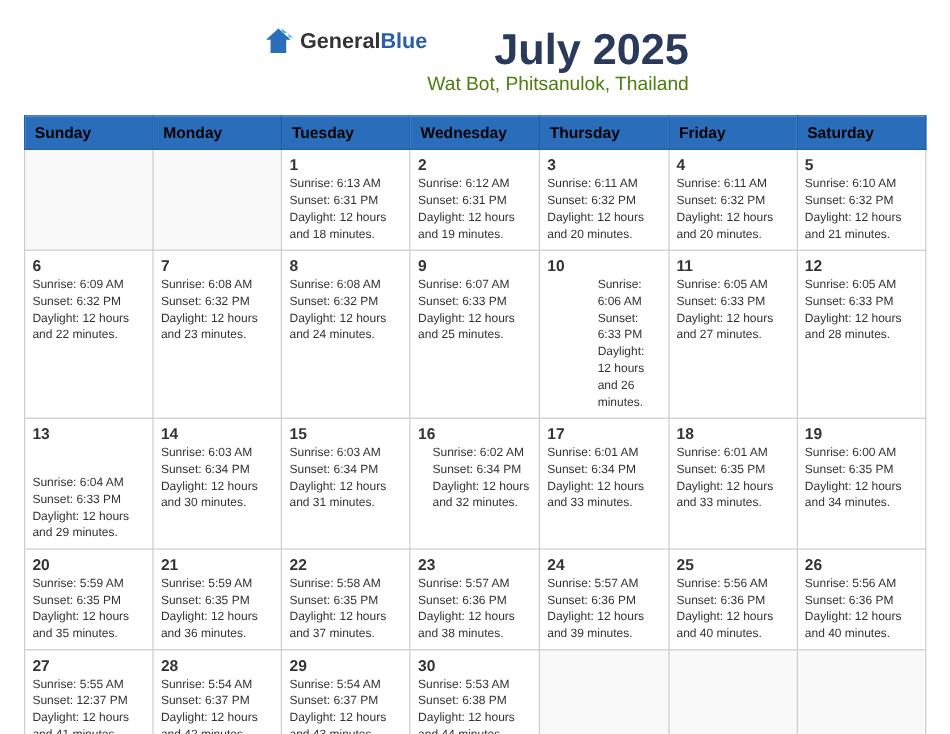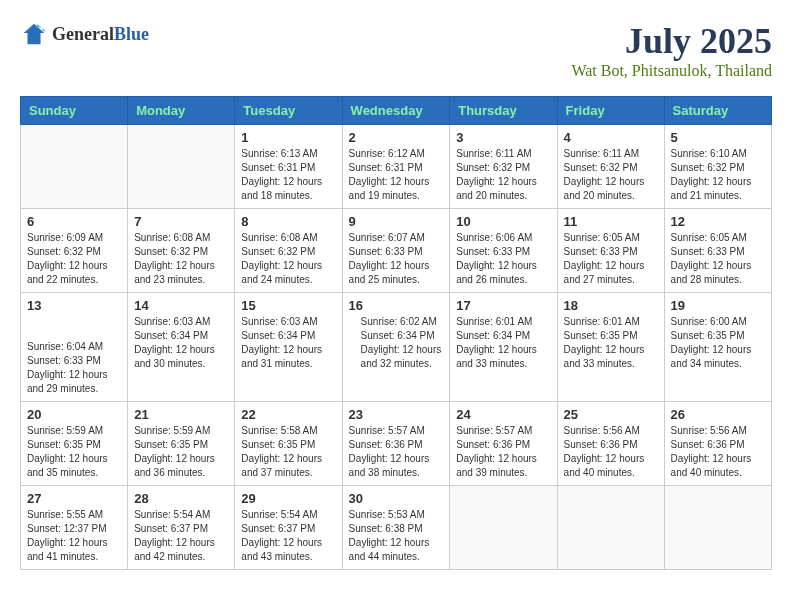--- a/index.html
+++ b/index.html
@@ -5,24 +5,23 @@
     * { box-sizing: border-box; margin: 0; padding: 0; }
     body {
       font-family: Arial, sans-serif;
       background: #fff;
       width: 792px;
       min-height: 612px;
       padding: 20px;
     }
     .header {
       display: flex;
-      justify-content: space-between;
+      justify-content: center;
       align-items: flex-start;
       margin-bottom: 16px;
-      font-family: Liberation Serif, serif;
     }
     .logo {
       display: flex;
       align-items: center;
       gap: 4px;
     }
     .logo-text-general {
       font-size: 18px;
       font-weight: bold;
       color: #333;
@@ -48,21 +47,21 @@
       font-size: 16px;
       color: #4d7c0f;
     }
     .calendar {
       width: 100%;
       border-collapse: collapse;
       border: 1px solid #ccc;
     }
     .calendar th {
       background: #2a6ebb;
-      color: #86efac;
+      color: #000000;
       font-size: 13px;
       padding: 6px 8px;
       text-align: left;
       border: 1px solid #2060aa;
     }
     .calendar td {
       vertical-align: top;
       border: 1px solid #ccc;
       padding: 5px 6px;
       width: 108px;
@@ -173,21 +172,21 @@
 Daylight: 12 hours and 24 minutes.</div>
         </td>
         <td>
           <span class="day-number">9</span>
           <div class="day-info" style="white-space: pre-line;">Sunrise: 6:07 AM
 Sunset: 6:33 PM
 Daylight: 12 hours and 25 minutes.</div>
         </td>
         <td>
           <span class="day-number">10</span>
-          <div class="day-info" style="white-space: pre-line;">Sunrise: 6:06 AM
+          <div class="day-info" style="white-space: pre-line; margin-left: 42px;">Sunrise: 6:06 AM
 Sunset: 6:33 PM
 Daylight: 12 hours and 26 minutes.</div>
         </td>
         <td>
           <span class="day-number">11</span>
           <div class="day-info" style="white-space: pre-line;">Sunrise: 6:05 AM
 Sunset: 6:33 PM
 Daylight: 12 hours and 27 minutes.</div>
         </td>
         <td>

